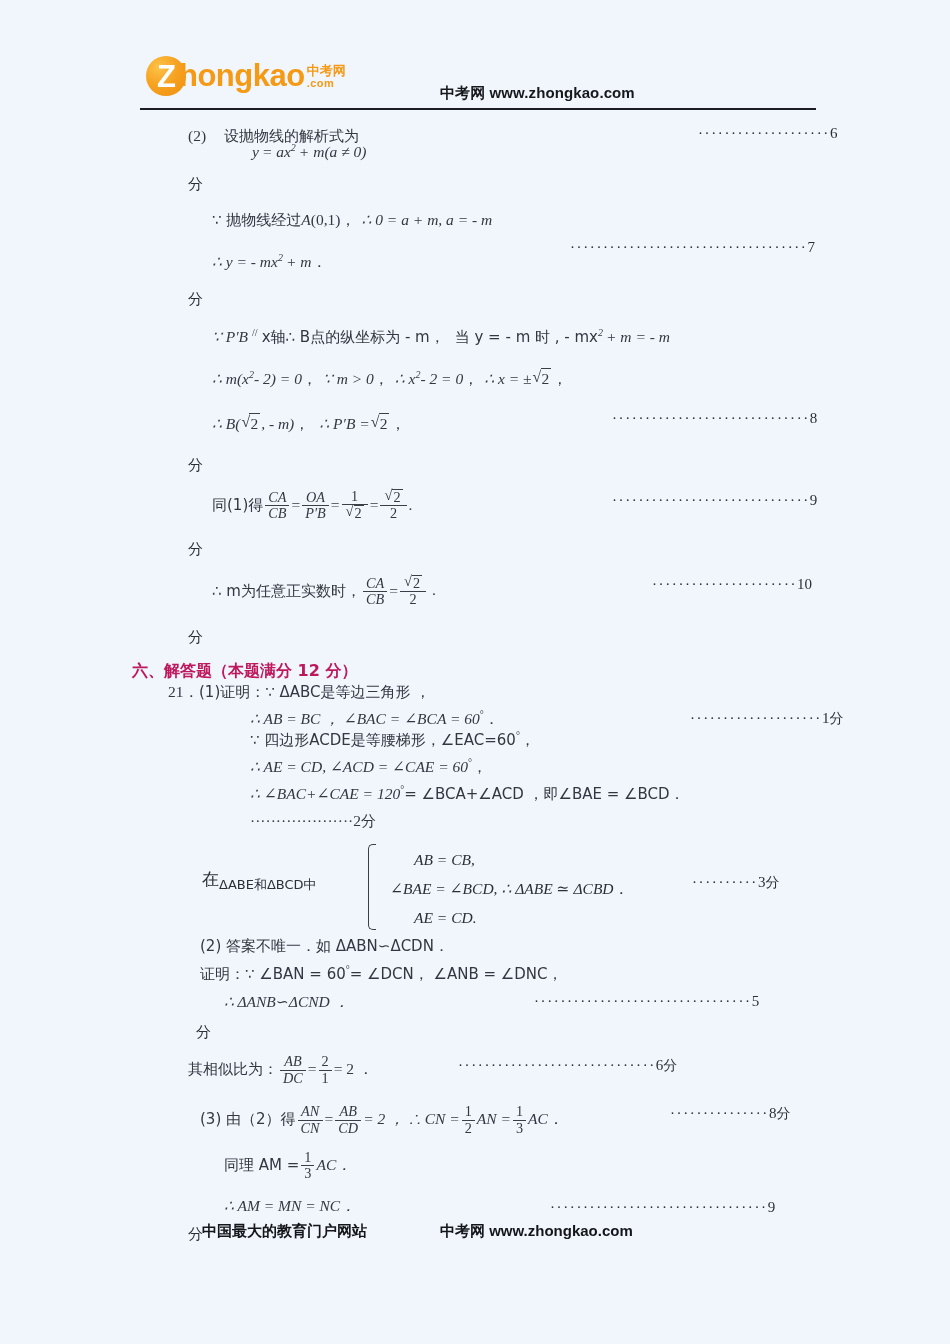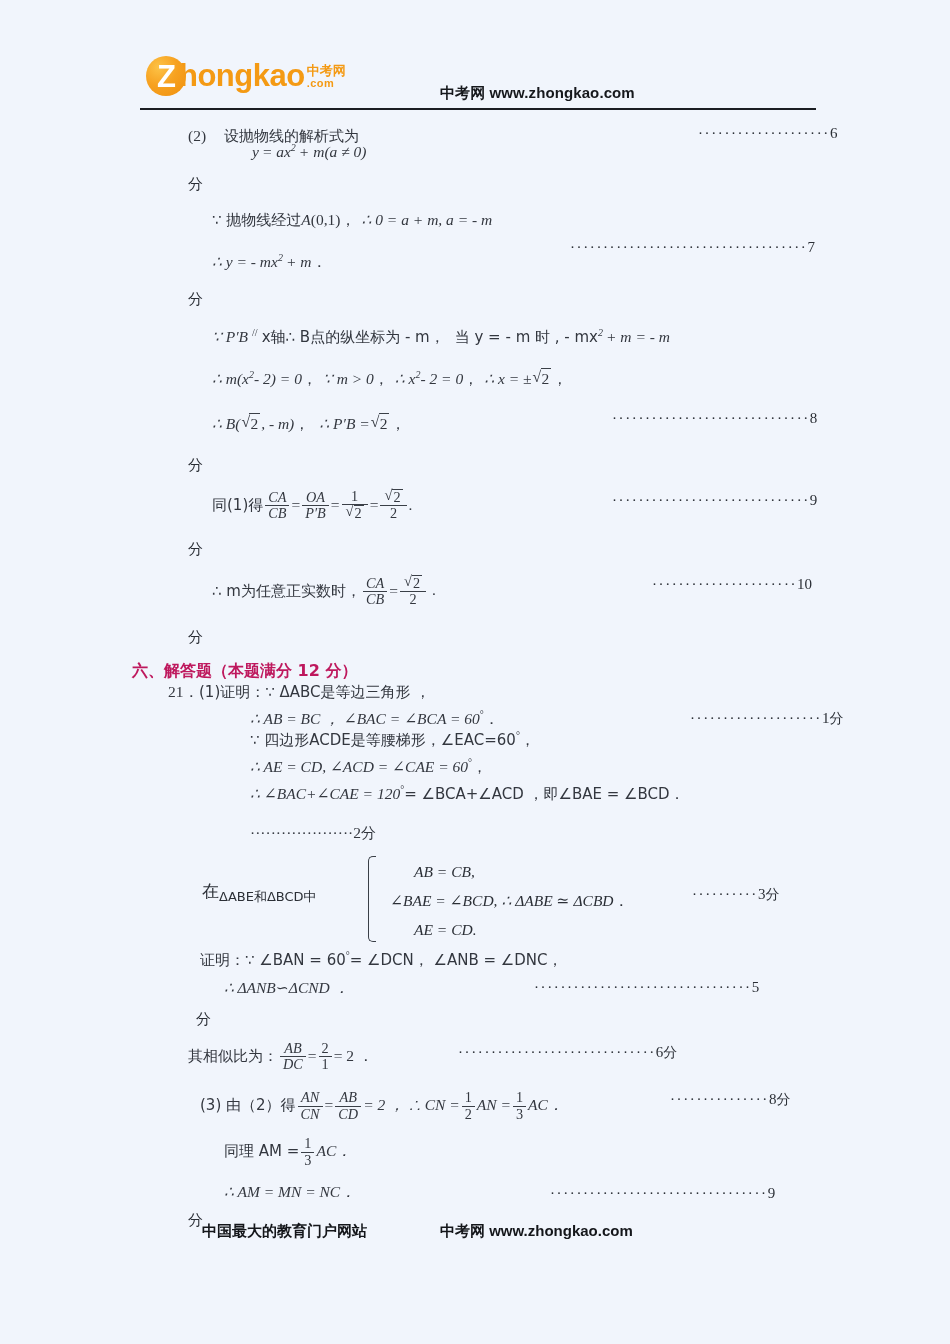--- a/index.html
+++ b/index.html
@@ -364,41 +364,44 @@
       </div>
 
       <div class="ln indent3" style="margin-top:7px;">
         <span class="it">∴ AE = CD,  ∠ACD = ∠CAE = 60</span><span class="deg">°</span><span class="cn">，</span>
       </div>
 
       <div class="ln indent3" style="margin-top:7px;">
         <span class="it">∴ ∠BAC+∠CAE = 120</span><span class="deg">°</span><span class="cn">= ∠BCA+∠ACD ，即∠BAE = ∠BCD．</span>
       </div>
 
-      <div class="ln indent3" style="margin-top:19px;">
+      <div class="ln indent3" style="margin-top:7px;">
         <span class="dots">····················</span><span class="num">2</span><span class="cn">分</span>
       </div>
 
       <div class="brace-block" style="margin-top:14px;">
         <div class="brace-lead">
           <span class="zai cn">在</span><span class="cn" style="font-size:13px;text-align:right;">ΔABE和ΔBCD中</span>
         </div>
         <div class="brace-bar"></div>
         <div class="brace-rows">
           <div class="r1 it">AB = CB,</div>
           <div class="r2">
             <span class="it">∠BAE = ∠BCD,</span><span class="it" style="margin-left:4px;">∴ ΔABE ≃ ΔCBD</span><span>．</span>
           </div>
           <div class="r3 it">AE = CD.</div>
         </div>
         <span class="leader" style="left:490px; top:30px;">
           <span class="dots">··········</span><span class="num">3</span><span class="fenc">分</span>
         </span>
       </div>
 
+      <div class="ln" style="margin-left:60px; margin-top:6px;">
+        <span class="cn">(2) 答案不唯一．如 ΔABN∽ΔCDN．</span>
+      </div>
 
       <div class="ln" style="margin-left:60px; margin-top:8px;">
         <span class="cn">证明：∵ ∠BAN = 60</span><span class="deg">°</span><span class="cn">= ∠DCN，  ∠ANB = ∠DNC，</span>
       </div>
 
       <div class="ln" style="margin-left:84px; margin-top:8px; position:relative;">
         <span class="it">∴ ΔANB∽ΔCND ．</span>
         <span class="leader" style="left:310px; top:0px;">
           <span class="dots">·································</span><span class="num">5</span>
         </span>

